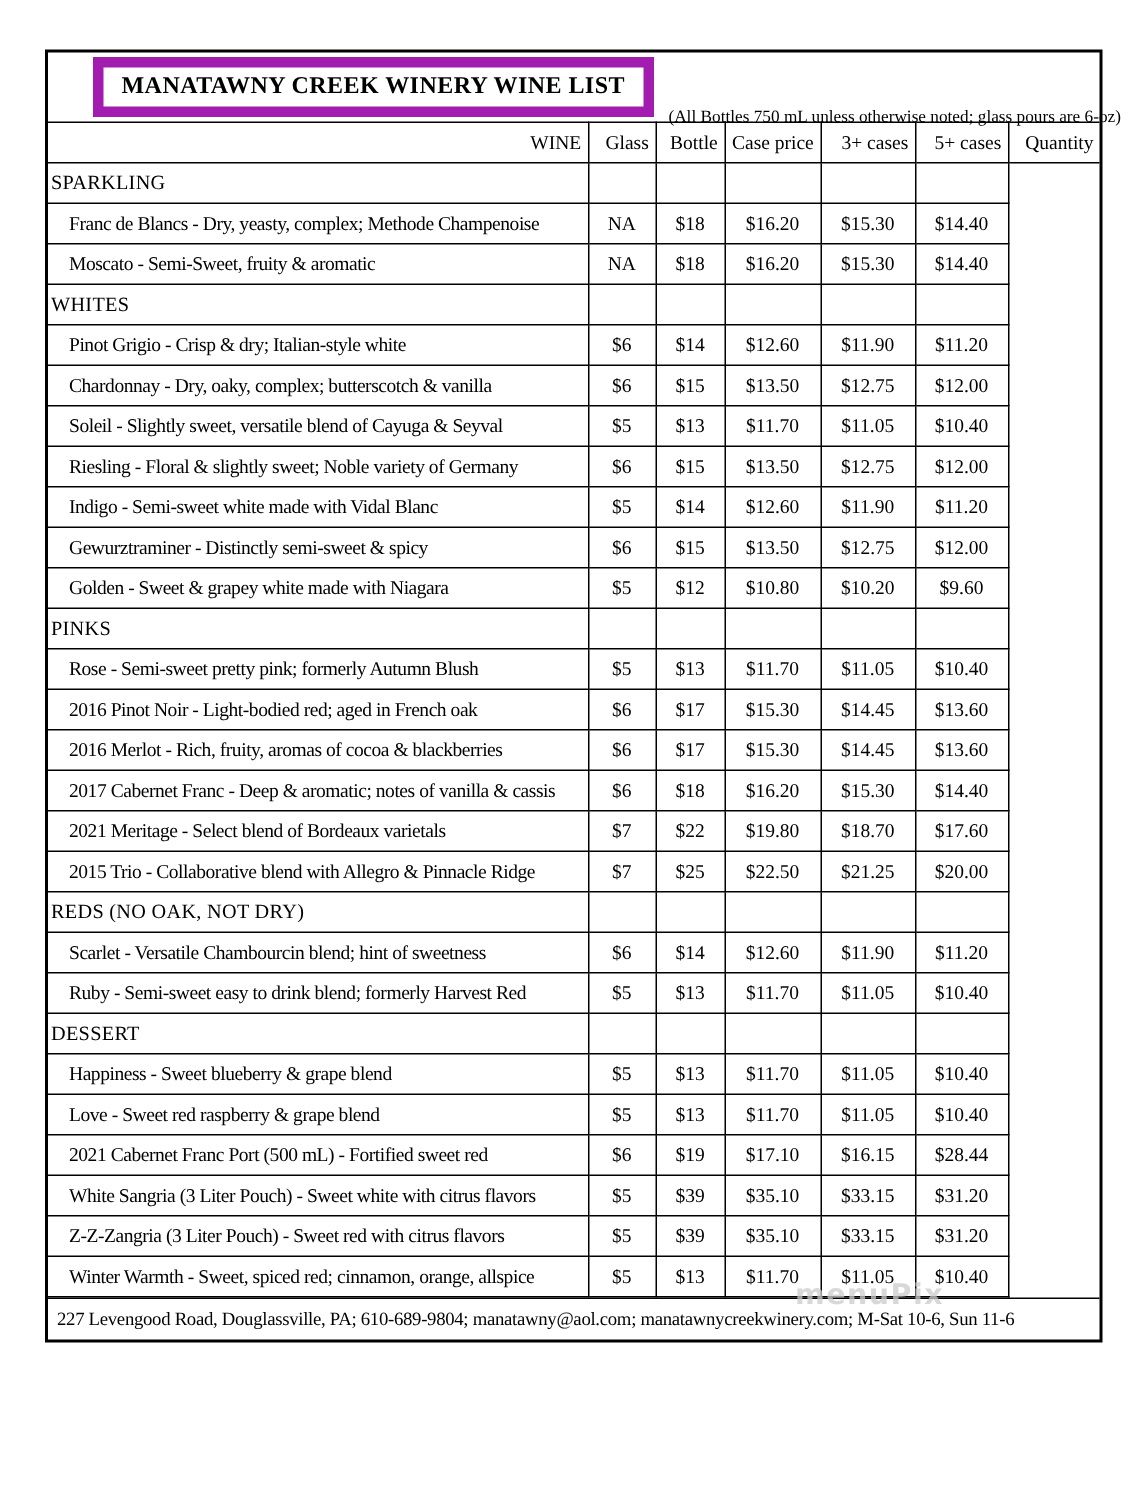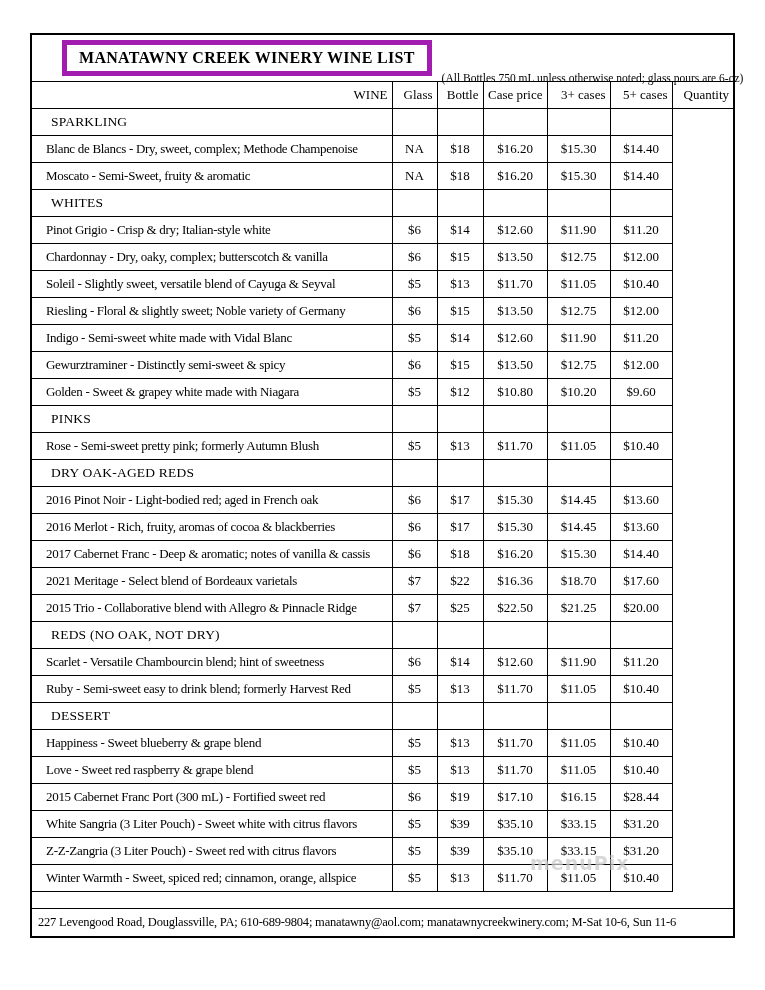--- a/index.html
+++ b/index.html
@@ -19,21 +19,21 @@
     width: 701px;
     border: 2px solid #000;
     background: #fff;
   }
   .title-area {
     display: flex;
     align-items: center;
     height: 46px;
   }
   .title-box {
-    border: 5px solid #a21caf;
+    border: 7px solid #a21caf;
     margin-left: 30px;
     padding: 4px 12px;
     font-weight: bold;
     font-size: 16px;
     letter-spacing: 0.3px;
     white-space: nowrap;
   }
   .subtitle {
     font-size: 11.5px;
     margin-left: 10px;
@@ -57,39 +57,38 @@
   th:first-child, td:first-child { border-left: none; }
   th:last-child { border-right: none; }
   td.wine-cell {
     text-align: left;
     padding-left: 14px;
     white-space: nowrap;
     letter-spacing: -0.3px;
     font-size: 13px;
   }
   td.section-cell {
-    padding-left: 19px;
+    padding-left: 2px;
     font-size: 13.5px;
     letter-spacing: 0.2px;
   }
   td.price-cell { text-align: center; }
   td.qty-cell {
     border-top: none;
     border-bottom: none;
     border-right: none;
   }
   .footer {
     border-top: 1px solid #000;
     height: 27px;
     line-height: 27px;
     font-size: 12.5px;
     padding-left: 6px;
     white-space: nowrap;
     letter-spacing: -0.2px;
-    margin-top: 16px;
   }
   .watermark {
     position: absolute;
     left: 530px;
     top: 852px;
     font-family: "DejaVu Sans", sans-serif;
     font-size: 19px;
     font-weight: bold;
     color: #cccccc;
     opacity: 0.75;
@@ -131,21 +130,21 @@
         <tr>
           <td class="wine-cell section-cell">SPARKLING</td>
           <td class="price-cell"></td>
           <td class="price-cell"></td>
           <td class="price-cell"></td>
           <td class="price-cell"></td>
           <td class="price-cell"></td>
           <td class="qty-cell"></td>
         </tr>
         <tr>
-          <td class="wine-cell">Blanc de Blancs - Dry, sweet, complex; Methode Champenoise</td>
+          <td class="wine-cell">Franc de Blancs - Dry, yeasty, complex; Methode Champenoise</td>
           <td class="price-cell">NA</td>
           <td class="price-cell">$18</td>
           <td class="price-cell">$16.20</td>
           <td class="price-cell">$15.30</td>
           <td class="price-cell">$14.40</td>
           <td class="qty-cell"></td>
         </tr>
         <tr>
           <td class="wine-cell">Moscato - Semi-Sweet, fruity &amp; aromatic</td>
           <td class="price-cell">NA</td>
@@ -239,29 +238,20 @@
         <tr>
           <td class="wine-cell">Rose - Semi-sweet pretty pink; formerly Autumn Blush</td>
           <td class="price-cell">$5</td>
           <td class="price-cell">$13</td>
           <td class="price-cell">$11.70</td>
           <td class="price-cell">$11.05</td>
           <td class="price-cell">$10.40</td>
           <td class="qty-cell"></td>
         </tr>
         <tr>
-          <td class="wine-cell section-cell">DRY OAK-AGED REDS</td>
-          <td class="price-cell"></td>
-          <td class="price-cell"></td>
-          <td class="price-cell"></td>
-          <td class="price-cell"></td>
-          <td class="price-cell"></td>
-          <td class="qty-cell"></td>
-        </tr>
-        <tr>
           <td class="wine-cell">2016 Pinot Noir - Light-bodied red; aged in French oak</td>
           <td class="price-cell">$6</td>
           <td class="price-cell">$17</td>
           <td class="price-cell">$15.30</td>
           <td class="price-cell">$14.45</td>
           <td class="price-cell">$13.60</td>
           <td class="qty-cell"></td>
         </tr>
         <tr>
           <td class="wine-cell">2016 Merlot - Rich, fruity, aromas of cocoa &amp; blackberries</td>
@@ -278,21 +268,21 @@
           <td class="price-cell">$18</td>
           <td class="price-cell">$16.20</td>
           <td class="price-cell">$15.30</td>
           <td class="price-cell">$14.40</td>
           <td class="qty-cell"></td>
         </tr>
         <tr>
           <td class="wine-cell">2021 Meritage - Select blend of Bordeaux varietals</td>
           <td class="price-cell">$7</td>
           <td class="price-cell">$22</td>
-          <td class="price-cell">$16.36</td>
+          <td class="price-cell">$19.80</td>
           <td class="price-cell">$18.70</td>
           <td class="price-cell">$17.60</td>
           <td class="qty-cell"></td>
         </tr>
         <tr>
           <td class="wine-cell">2015 Trio - Collaborative blend with Allegro &amp; Pinnacle Ridge</td>
           <td class="price-cell">$7</td>
           <td class="price-cell">$25</td>
           <td class="price-cell">$22.50</td>
           <td class="price-cell">$21.25</td>
@@ -347,21 +337,21 @@
         <tr>
           <td class="wine-cell">Love - Sweet red raspberry &amp; grape blend</td>
           <td class="price-cell">$5</td>
           <td class="price-cell">$13</td>
           <td class="price-cell">$11.70</td>
           <td class="price-cell">$11.05</td>
           <td class="price-cell">$10.40</td>
           <td class="qty-cell"></td>
         </tr>
         <tr>
-          <td class="wine-cell">2015 Cabernet Franc Port (300 mL) - Fortified sweet red</td>
+          <td class="wine-cell">2021 Cabernet Franc Port (500 mL) - Fortified sweet red</td>
           <td class="price-cell">$6</td>
           <td class="price-cell">$19</td>
           <td class="price-cell">$17.10</td>
           <td class="price-cell">$16.15</td>
           <td class="price-cell">$28.44</td>
           <td class="qty-cell"></td>
         </tr>
         <tr>
           <td class="wine-cell">White Sangria (3 Liter Pouch) - Sweet white with citrus flavors</td>
           <td class="price-cell">$5</td>

